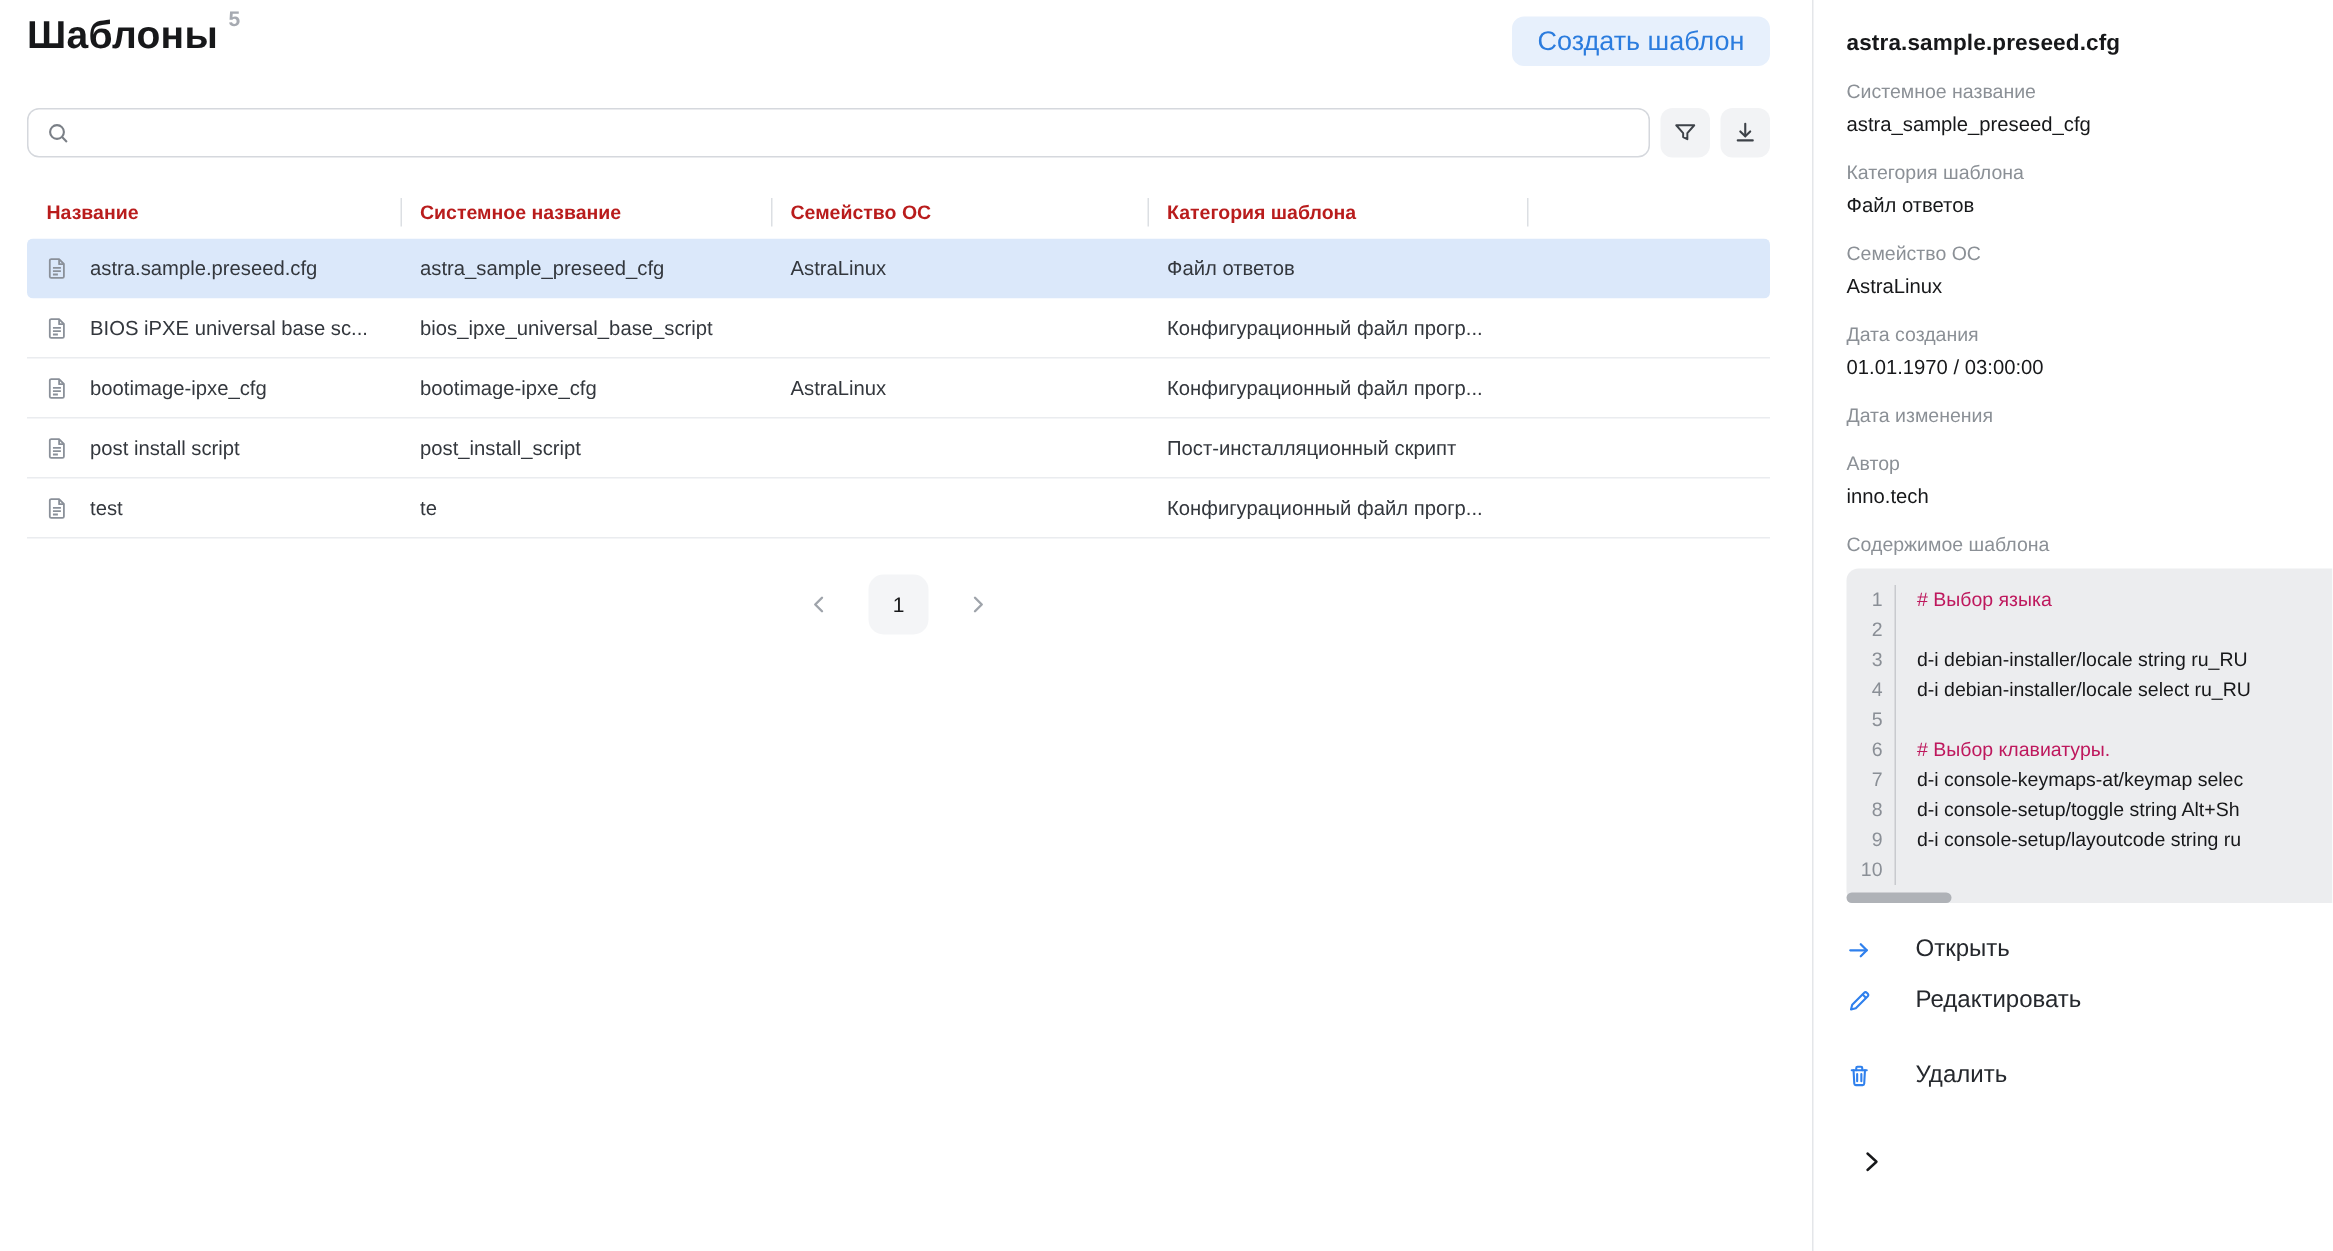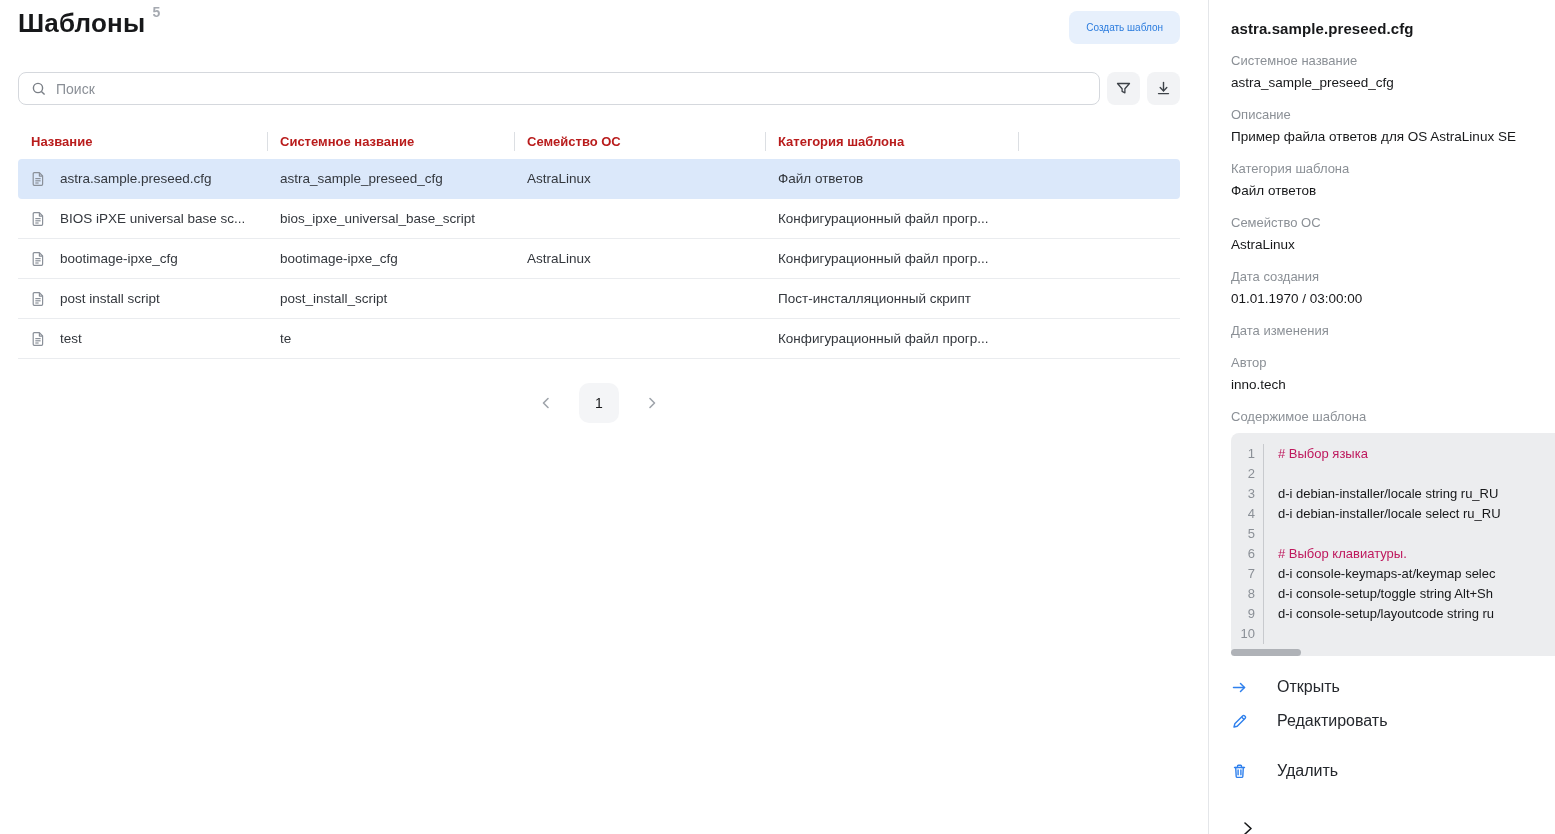--- a/index.html
+++ b/index.html
@@ -9,21 +9,21 @@
     background:#ffffff; color:#17181A;
     display:flex; overflow:hidden;
   }
   
   .main { width:1208px; min-width:1208px; padding:8px 28px 0 18px; }
   .header-row { display:flex; justify-content:space-between; align-items:flex-start; }
   .page-title { font-size:26px; font-weight:700; letter-spacing:.2px; }
   .page-count { font-size:14px; font-weight:600; color:#A6AAB1; vertical-align:top; position:relative; top:-4px; margin-left:7px; }
   .create-btn {
     margin-top:3px; height:33px; padding:0 17px; border:none; border-radius:8px;
-    background:var(--accent-bg); color:var(--accent); font-size:10px;
+    background:var(--accent-bg); color:var(--accent); font-size:18px;
     font-family:inherit; cursor:pointer;
   }
   .toolbar { display:flex; align-items:center; margin-top:28px; }
   .search-box {
     flex:1; height:33px; border:1px solid #D5D8DD; border-radius:8px;
     display:flex; align-items:center; padding:0 12px; gap:9px; background:#fff;
   }
   .search-box svg { flex:0 0 auto; }
   .search-box input {
     border:none; outline:none; flex:1; font-size:14px; color:#17181A;
@@ -96,21 +96,20 @@
     </div>
     <button class="create-btn">Создать шаблон</button>
   </div>
 
   <div class="toolbar">
     <div class="search-box">
       <svg width="16" height="16" viewBox="0 0 16 16" fill="none" stroke="#7A7F86" stroke-width="1.4">
         <circle cx="7" cy="7" r="4.6"></circle>
           <line x1="10.4" y1="10.4" x2="13.6" y2="13.6"></line>
       </svg>
-      <input type="text" placeholder="Поиск" style="">
     </div>
     <button class="icon-btn">
       <svg width="17" height="17" viewBox="0 0 17 17" fill="none" stroke="#3D4248" stroke-width="1.3" stroke-linejoin="round">
         <path d="M2.5 3.5h12l-4.6 5.2v4.1l-2.8-1.4V8.7L2.5 3.5z"></path>
       </svg>
     </button>
     <button class="icon-btn">
       <svg width="17" height="17" viewBox="0 0 17 17" fill="none" stroke="#3D4248" stroke-width="1.4" stroke-linecap="round">
         <line x1="8.5" y1="2.5" x2="8.5" y2="10.5"></line>
         <polyline points="5.2,7.6 8.5,10.9 11.8,7.6" fill="none"></polyline>
@@ -235,24 +234,20 @@
     </button>
   </div>
 </div>
 
 <div class="panel">
   <div class="panel-title">astra.sample.preseed.cfg</div>
   <div id="fields">
       <div class="field">
         <div class="flabel">Системное название</div>
         <div class="fvalue">astra_sample_preseed_cfg</div>
-      </div>
-      <div class="field">
-        <div class="flabel">Описание</div>
-        <div class="fvalue">Пример файла ответов для OS AstraLinux SE</div>
       </div>
       <div class="field">
         <div class="flabel">Категория шаблона</div>
         <div class="fvalue">Файл ответов</div>
       </div>
       <div class="field">
         <div class="flabel">Семейство ОС</div>
         <div class="fvalue">AstraLinux</div>
       </div>
       <div class="field">

